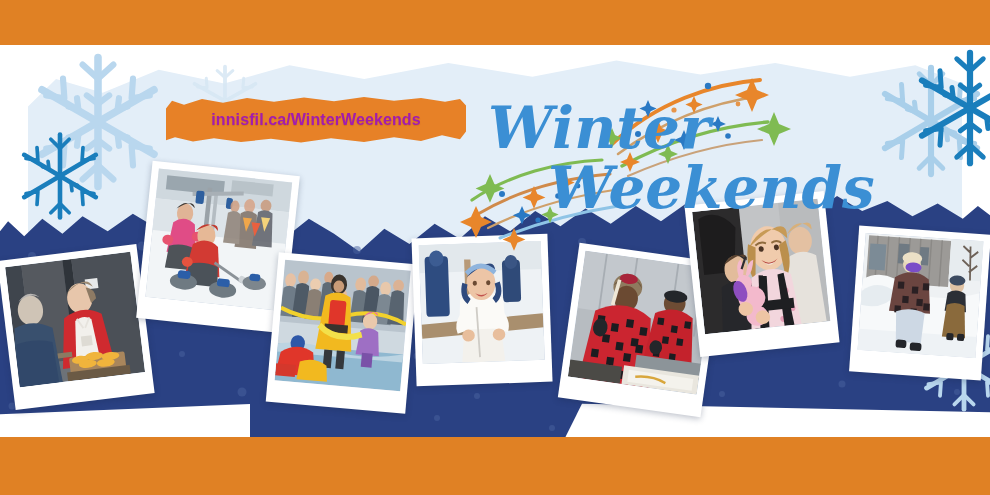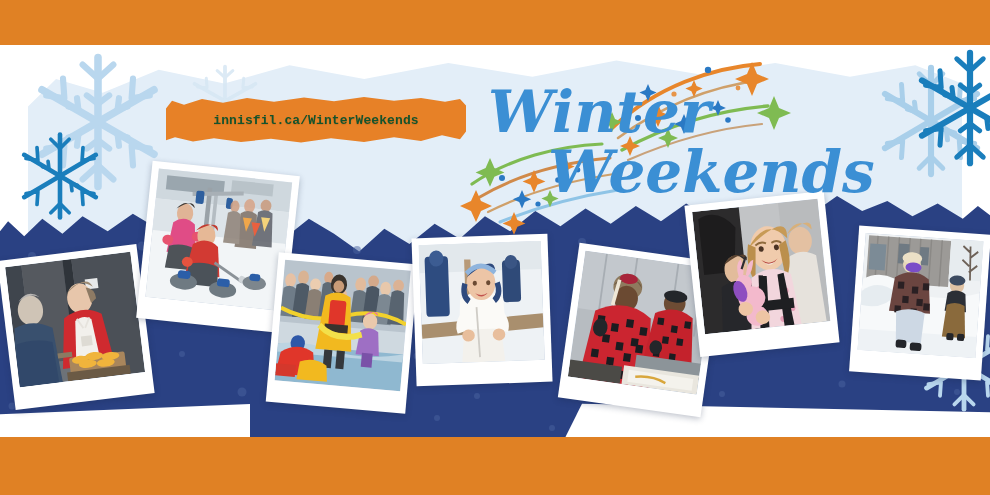--- a/index.html
+++ b/index.html
@@ -91,28 +91,28 @@
     position:absolute; inset:0; background:#e78127;
     clip-path: polygon(
       0% 26%, 2% 10%, 6% 18%, 12% 6%, 19% 14%, 27% 4%, 36% 12%,
       46% 3%, 56% 11%, 66% 2%, 76% 10%, 85% 4%, 93% 12%, 98% 6%, 100% 20%,
       100% 74%, 98% 90%, 92% 82%, 85% 94%, 76% 86%, 66% 96%,
       55% 88%, 45% 97%, 35% 89%, 25% 96%, 16% 88%, 9% 95%, 3% 86%, 0% 92%
     );
   }
   .url-text {
     position:absolute; inset:0; display:flex; align-items:center;
-    justify-content:center; color:#14532d; font-weight:bold;
-    font-size:13px; letter-spacing:.1px;
-    font-family:Liberation Mono, monospace;
+    justify-content:center; color:#a21caf; font-weight:bold;
+    font-size:16px; letter-spacing:.1px;
+    font-family:Liberation Sans, sans-serif;
     text-shadow:0 1px 1px rgba(140,70,10,.22);
   }
 
   
-  .logo { position:absolute; left:462px; top:62px; width:370px; height:160px; z-index:45; }
+  .logo { position:absolute; left:462px; top:78px; width:370px; height:160px; z-index:45; }
   .logo svg { display:block; width:100%; height:100%; overflow:visible; }
   .wordmark {
     font-family:"DejaVu Serif", serif;
     font-style:italic; font-weight:bold;
     fill:#3b8fd4;
   }
 
   
   .pola {
     position:absolute; background:#ffffff; z-index:30;

